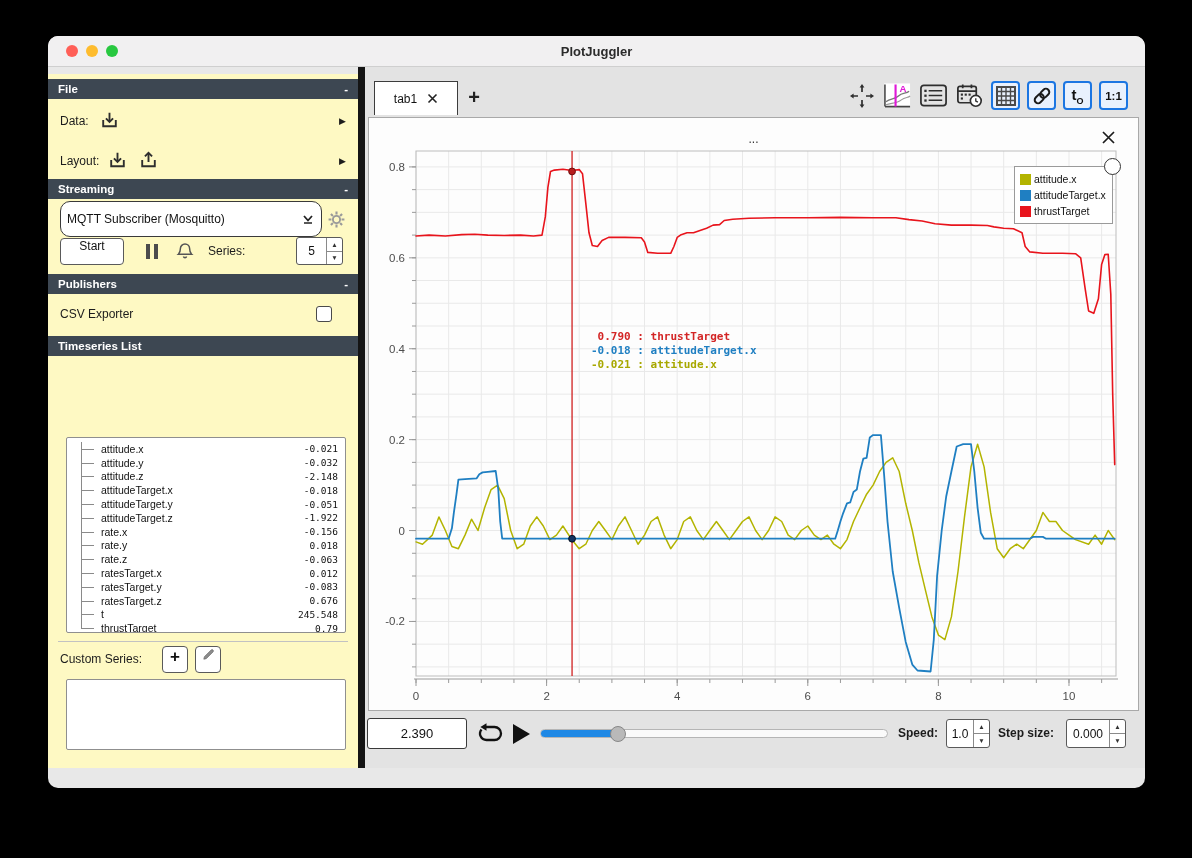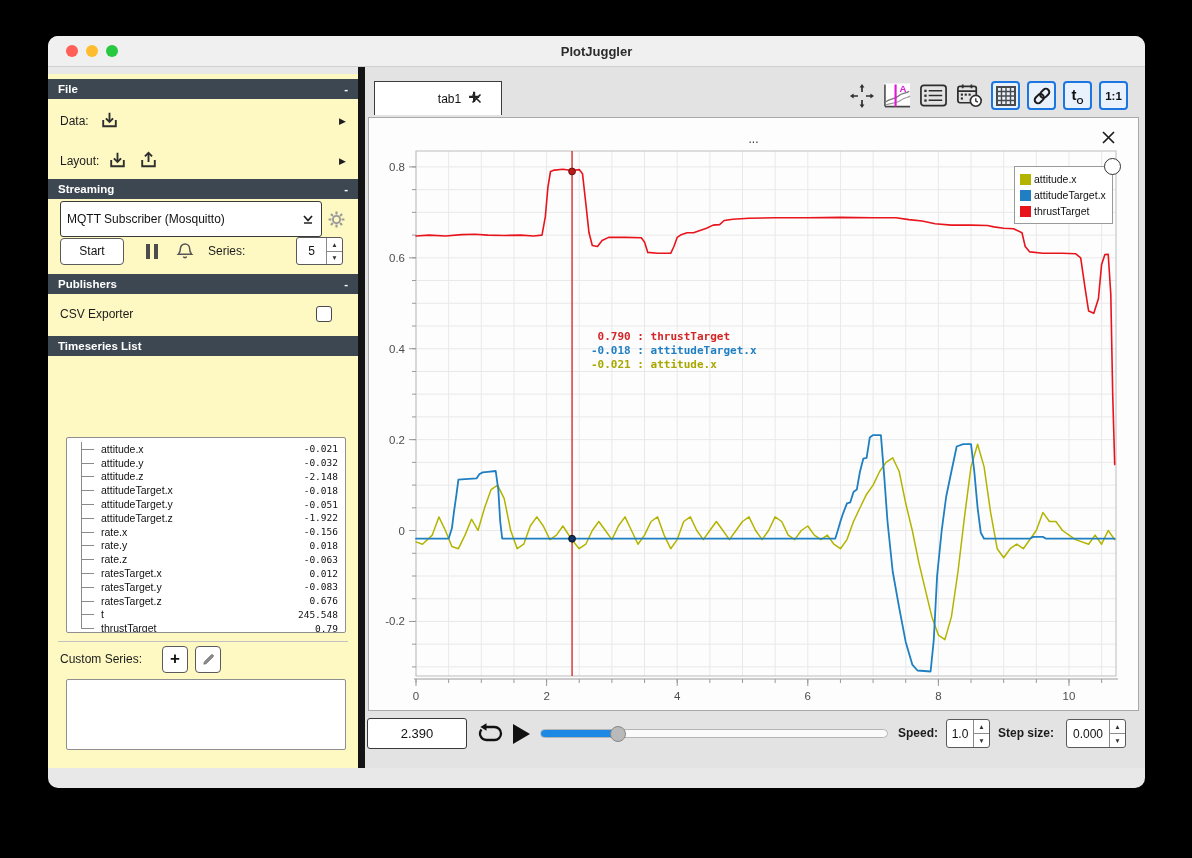--- a/index.html
+++ b/index.html
@@ -23,26 +23,26 @@
   .splitter{width:7px;background:#141414;flex:none;}
   .main{flex:1;background:#e3e3e3;position:relative;}
   .sec{position:absolute;left:0;right:0;height:20px;background:#3d4752;color:#fff;
        font-size:11.5px;font-weight:bold;display:flex;align-items:center;
        justify-content:space-between;padding:0 10px;box-sizing:border-box;}
   .sec .dash{font-weight:bold;}
   .srow{position:absolute;left:12px;right:12px;display:flex;align-items:center;}
   .lbl{font-size:12px;color:#1c1c1c;}
   .right-arrow{margin-left:auto;font-size:9px;color:#1c1c1c;}
   .icon-btn{display:inline-flex;align-items:center;justify-content:center;}
-  .combo{height:36px;background:#fff;border:1.5px solid #3a3a3a;border-radius:3px;
+  .combo{height:36px;background:#fff;border:1.5px solid #3a3a3a;border-radius:10px;
          display:flex;align-items:center;padding:16px 6px;box-sizing:border-box;flex:1;}
   .combo .txt{font-size:12px;color:#111;}
   .combo .chev{margin-left:auto;}
   .btn{background:#fff;border:1.5px solid #5a5a5a;border-radius:4px;font-size:12px;color:#111;
-       display:flex;align-items:center;justify-content:center;box-sizing:border-box;}
+       display:flex;justify-content:center;box-sizing:border-box;}
   .pause{display:flex;gap:4px;}
   .pause i{width:4px;height:15px;background:#4c4c4c;display:block;}
   .spin{background:#fff;border:1.5px solid #5a5a5a;border-radius:3px;display:flex;box-sizing:border-box;overflow:hidden;}
   .spin .val{flex:1;display:flex;align-items:center;justify-content:center;font-size:12px;color:#111;}
   .spin .arr{width:15px;border-left:1px solid #8a8a8a;display:flex;flex-direction:column;}
   .spin .arr span{flex:1;display:flex;align-items:center;justify-content:center;font-size:6.5px;color:#333;}
   .spin .arr span:first-child{border-bottom:1px solid #8a8a8a;}
   .chk{width:15px;height:15px;border:1.6px solid #4a4a4a;border-radius:3px;background:#fff;box-sizing:border-box;
        display:flex;align-items:center;justify-content:center;}
   .chk.checked::after{content:'';width:7px;height:7px;background:#2f2f2f;}
@@ -289,21 +289,21 @@
         </div>
       </div>
 
       <div class="empty-box" style="top:605px;left:18px;right:12px;height:69px;"></div>
     </div>
 
     <div class="splitter"></div>
 
     <div class="main">
 
-      <div class="tab" style="left:9px;top:14px;width:82px;height:33px;padding-left:44px;">
+      <div class="tab" style="left:9px;top:14px;width:82px;height:33px;">
         <span>tab1</span>
         <span>
           <svg width="11" height="11" viewBox="0 0 11 11">
               <path d="M1.5 1.5 L9.5 9.5 M9.5 1.5 L1.5 9.5" stroke="#222" stroke-width="1.6"></path>
             </svg>
         </span>
       </div>
       <div class="plus" style="left:97px;top:18px;width:24px;height:24px;">+</div>
 
       <div class="toolbar" style="right:17px;top:14px;">

